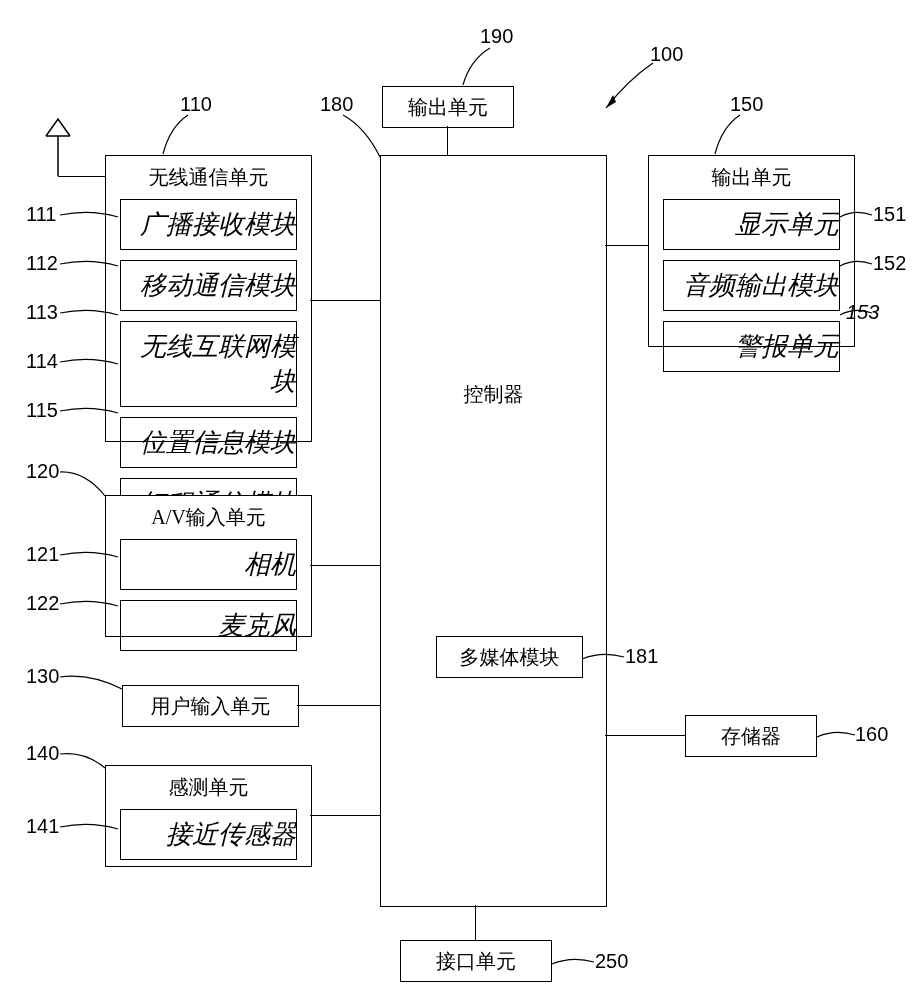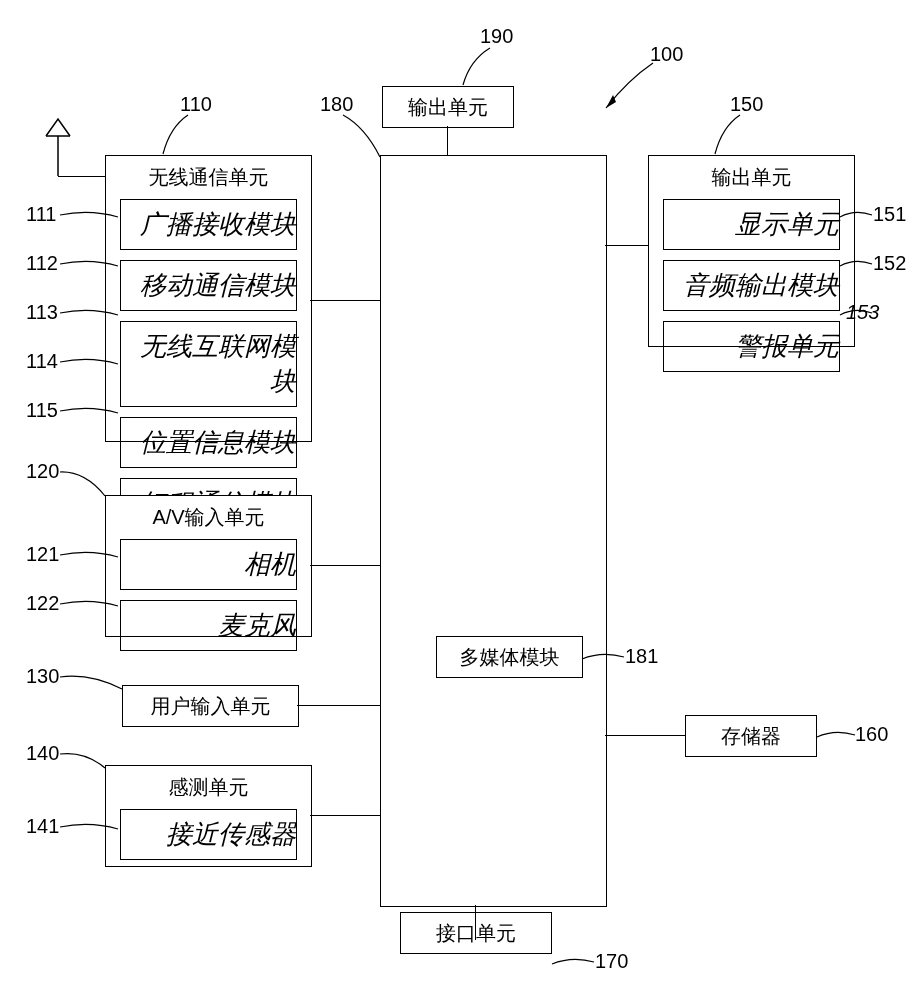--- a/index.html
+++ b/index.html
@@ -26,20 +26,21 @@
   }
   .group {
     position: absolute;
     border: 1.5px solid #000;
     background: #fff;
   }
   .group-title {
     text-align: center;
     font-size: 20px;
     padding: 8px 0;
+    font-family: Liberation Serif, serif;
   }
   .subbox {
     border: 1.5px solid #000;
     margin: 0 14px 10px 14px;
     text-align: right;
     font-size: 26px;
     padding: 7px 0;
     font-style: italic;
   }
   .ref {
@@ -63,20 +64,21 @@
 <div id="canvas">
 
   <svg style="position:absolute; left:43px; top:116px; overflow:visible;" width="30" height="70">
     <line x1="15" y1="20" x2="15" y2="60" stroke="#000" stroke-width="1.5"></line>
     <polyline points="3,20 15,3 27,20" fill="none" stroke="#000" stroke-width="1.5"></polyline>
     <line x1="3" y1="20" x2="27" y2="20" stroke="#000" stroke-width="1.5"></line>
   </svg>
   <div class="hline" style="left:58px; top:176px; width:47px;"></div>
 
   <div class="box" style="left:380px; top:155px; width:225px; height:750px; display:block;">
+    <div style="position:absolute; left:0; right:0; top:225px; text-align:center;">控制器</div>
     <div class="box" style="position:absolute; left:55px; top:480px; width:145px; height:40px;">
       <span>多媒体模块</span>
     </div>
   </div>
 
   <div class="box" style="left:382px; top:86px; width:130px; height:40px;">
     <span>输出单元</span>
   </div>
   <div class="vline" style="left:447px; top:126px; height:29px;"></div>
 
@@ -114,21 +116,21 @@
     <div class="subbox">音频输出模块</div>
     <div class="subbox">警报单元</div>
   </div>
   <div class="hline" style="left:605px; top:245px; width:43px;"></div>
 
   <div class="box" style="left:685px; top:715px; width:130px; height:40px;">
     <span>存储器</span>
   </div>
   <div class="hline" style="left:605px; top:735px; width:80px;"></div>
 
-  <div class="box" style="left:400px; top:912px; width:150px; height:40px;">
+  <div class="box" style="left:400px; top:940px; width:150px; height:40px;">
     <span>接口单元</span>
   </div>
   <div class="vline" style="left:475px; top:905px; height:35px;"></div>
 
   <div class="ref" style="left:480px; top:25px;">190</div>
   <svg style="position:absolute; left:460px; top:45px; overflow:visible;" width="40" height="45">
     <path d="M30 3 Q10 15 3 40" fill="none" stroke="#000" stroke-width="1.2"></path>
   </svg>
 
   <div class="ref" style="left:650px; top:43px;">100</div>
@@ -225,18 +227,18 @@
   <div class="ref" style="left:625px; top:645px;">181</div>
   <svg style="position:absolute; left:582px; top:651px; overflow:visible;" width="45" height="15">
       <path d="M0 8 Q20 0 42 6" fill="none" stroke="#000" stroke-width="1.2"></path>
     </svg>
 
   <div class="ref" style="left:855px; top:723px;">160</div>
   <svg style="position:absolute; left:817px; top:729px; overflow:visible;" width="40" height="15">
       <path d="M0 8 Q18 0 38 6" fill="none" stroke="#000" stroke-width="1.2"></path>
     </svg>
 
-  <div class="ref" style="left:595px; top:950px;">170</div>
+  <div class="ref" style="left:595px; top:950px;">250</div>
   <svg style="position:absolute; left:552px; top:956px; overflow:visible;" width="45" height="15">
       <path d="M0 8 Q20 0 42 6" fill="none" stroke="#000" stroke-width="1.2"></path>
     </svg>
 
 </div>
 
 </body></html>

